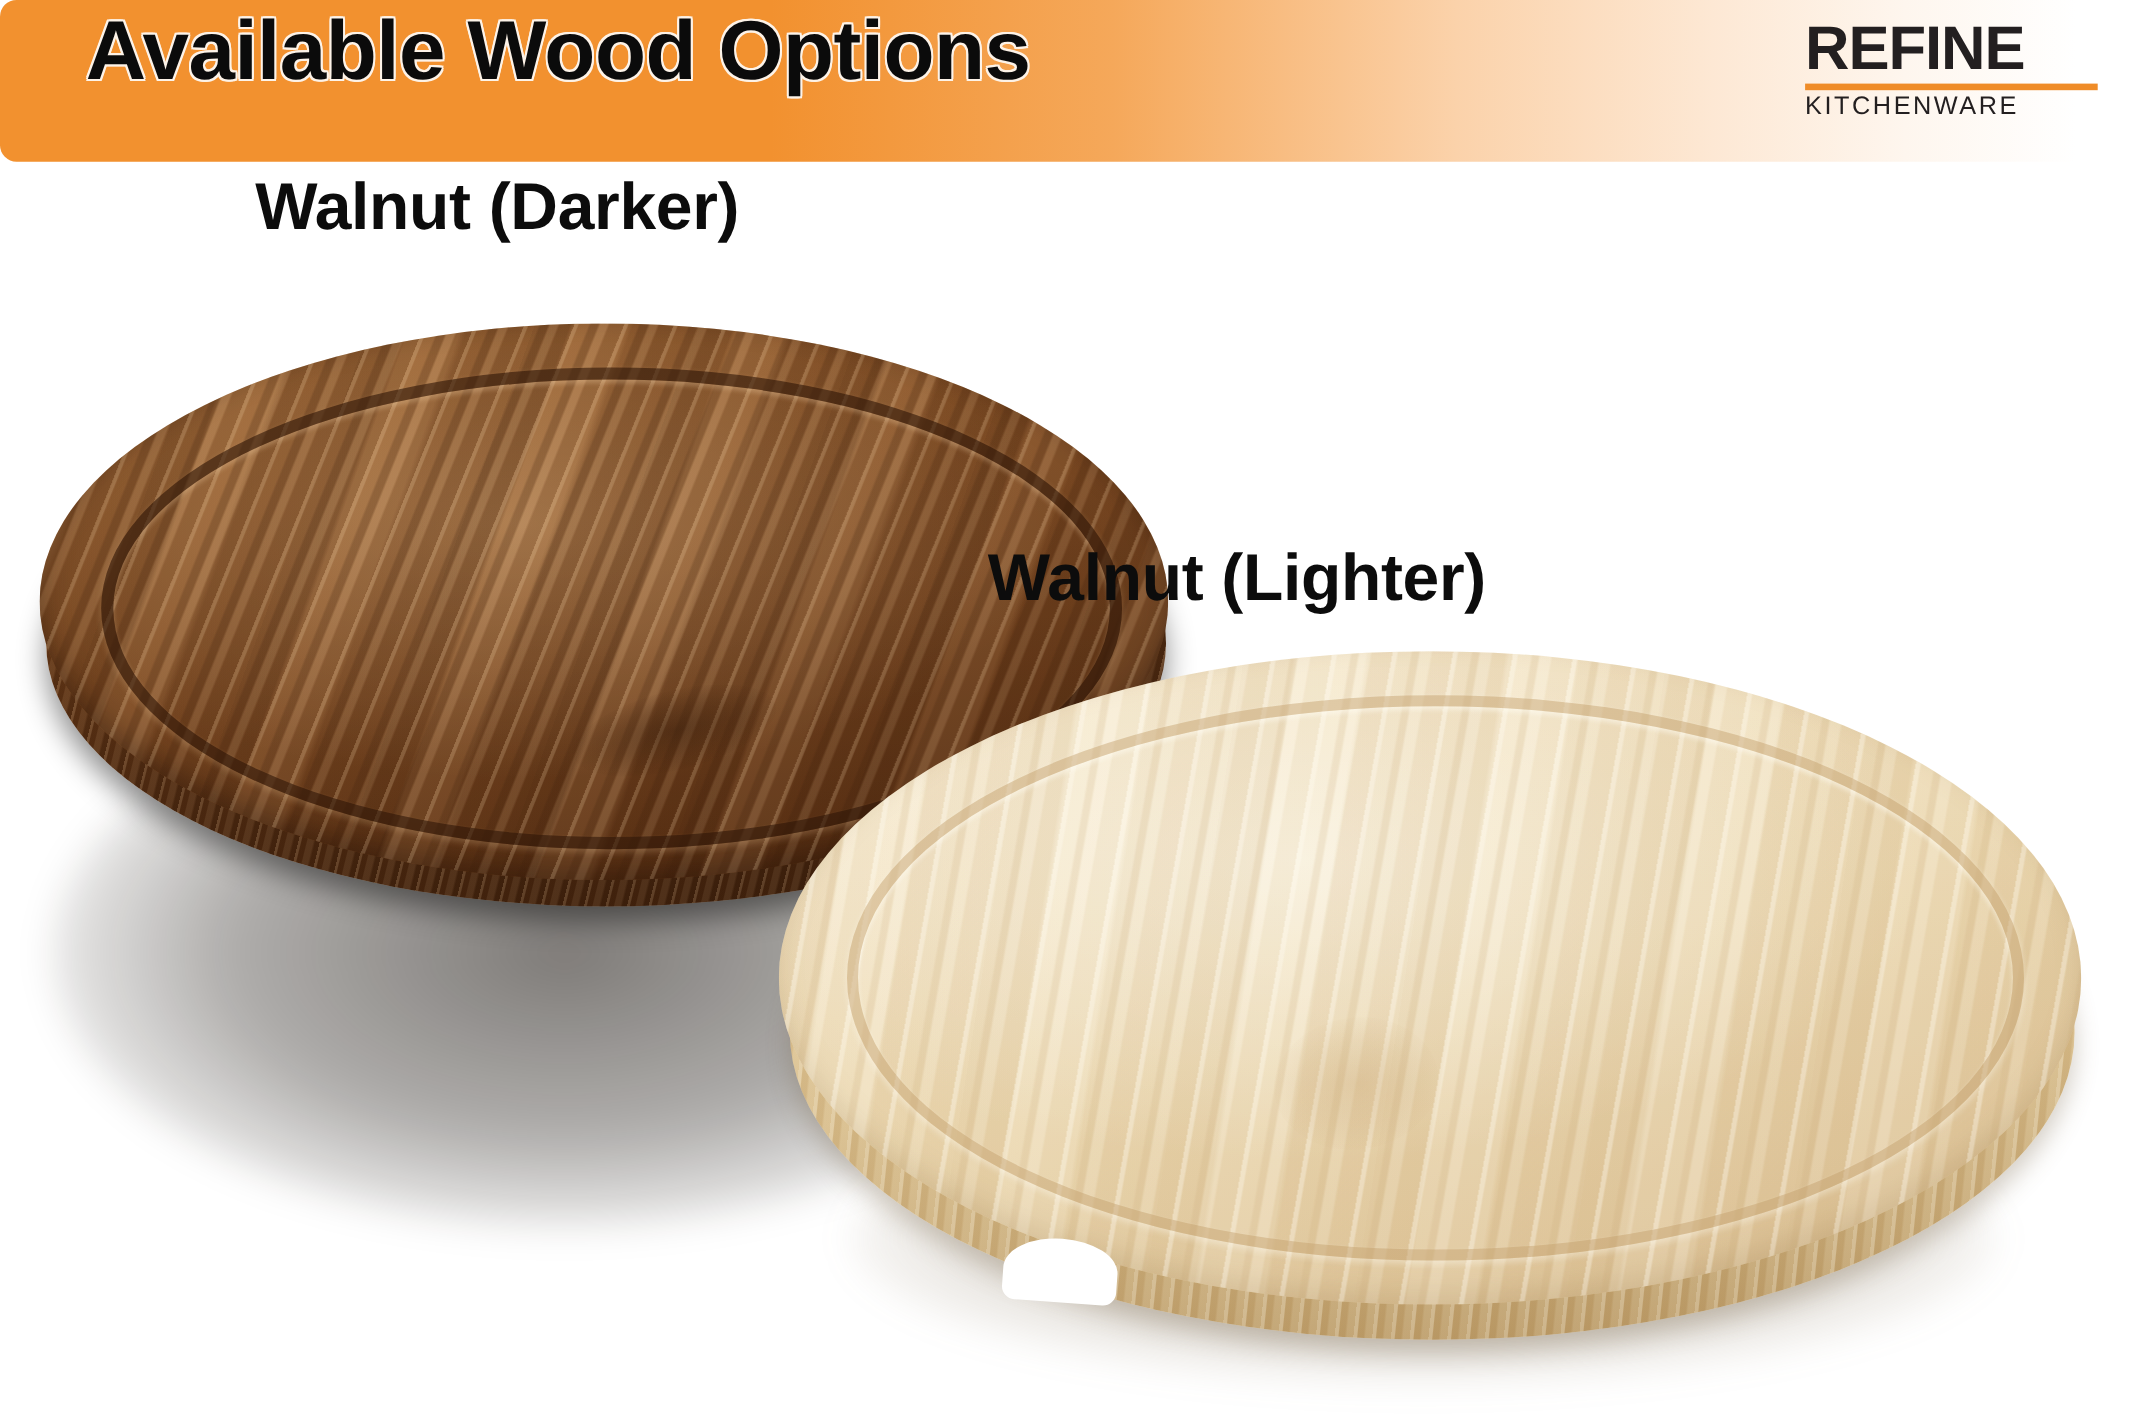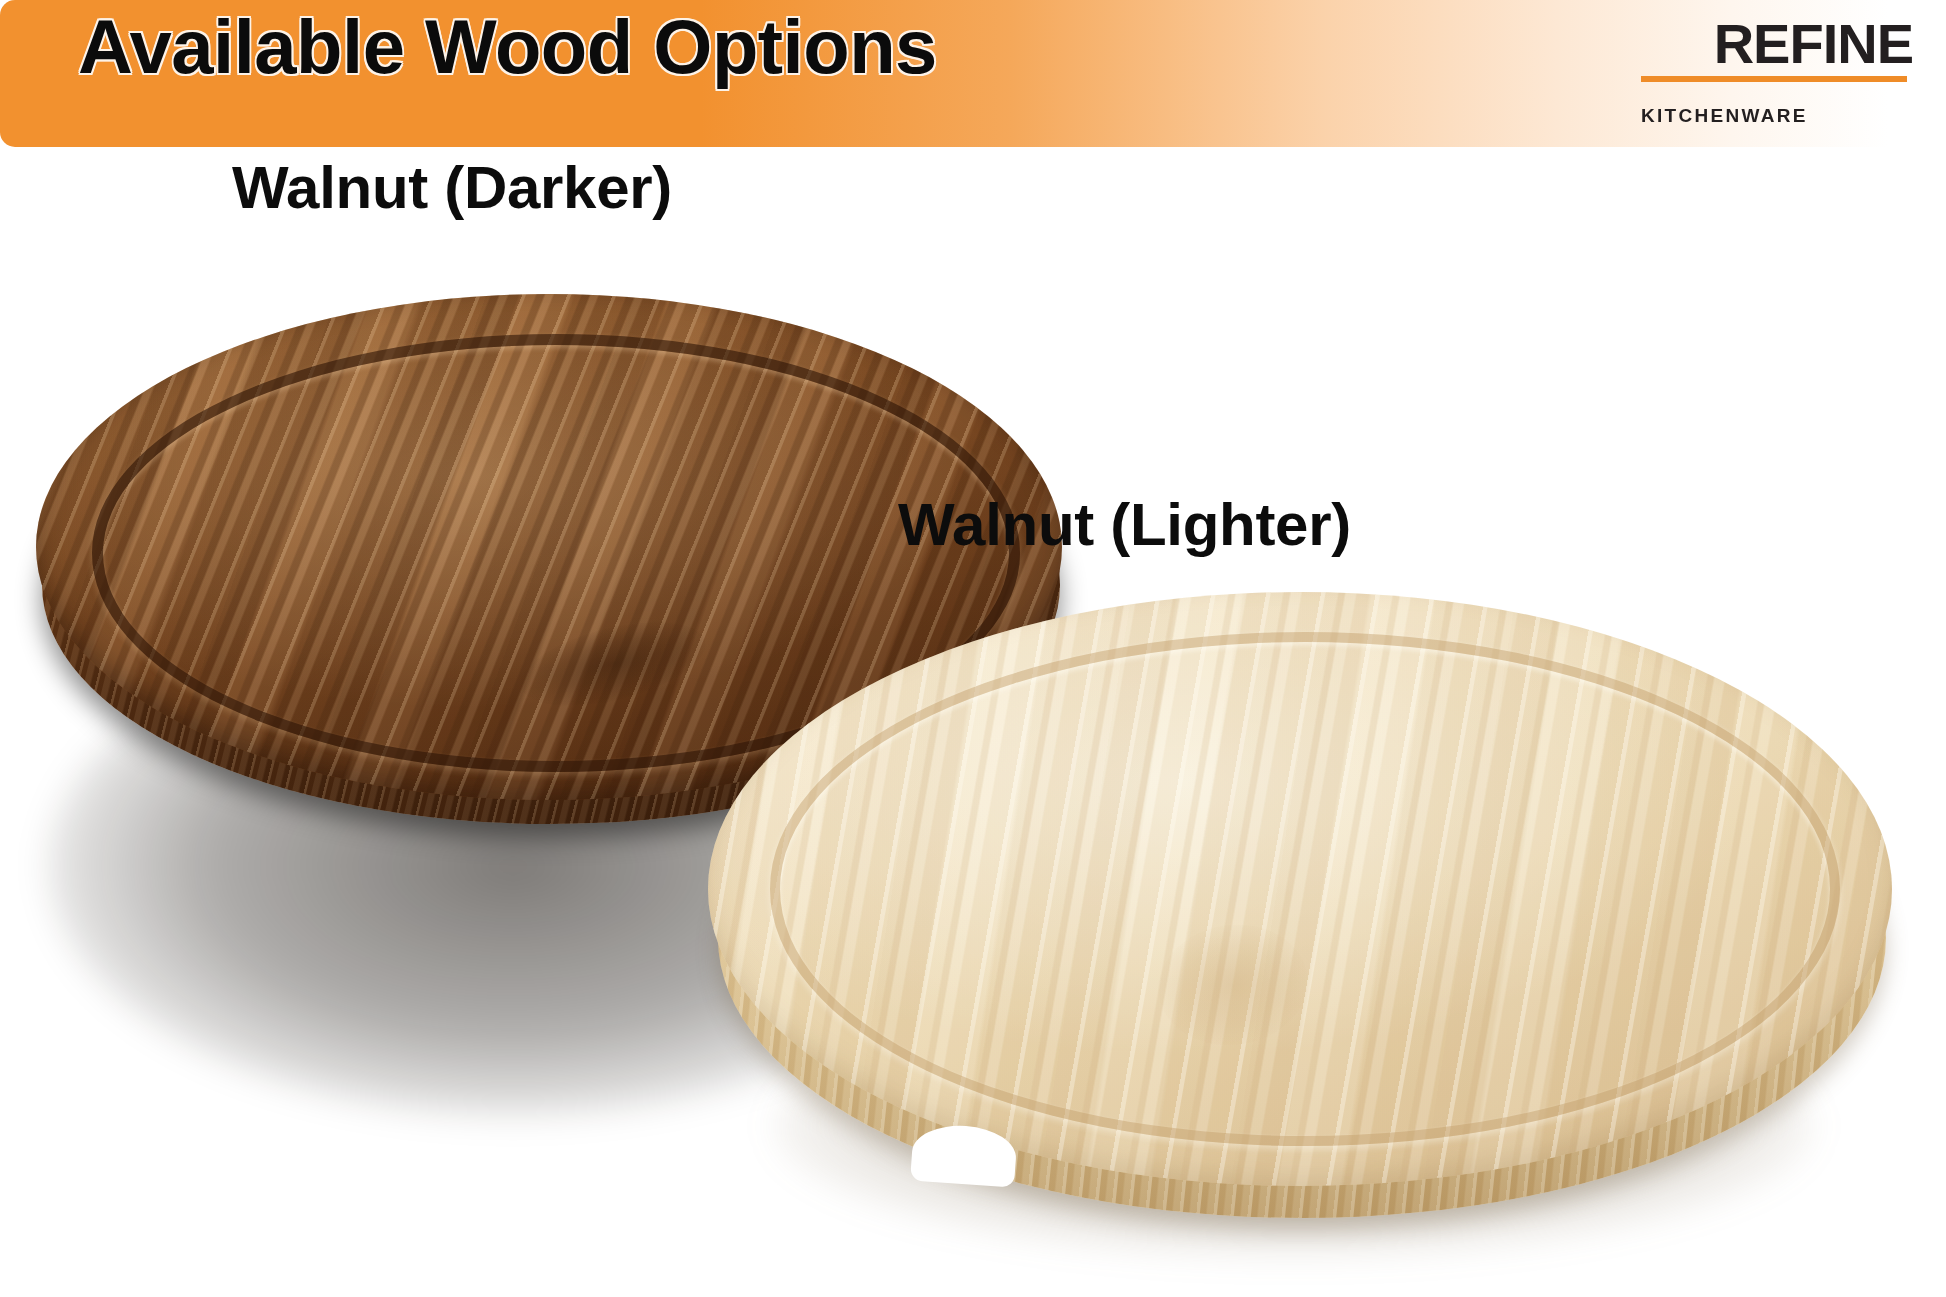--- a/index.html
+++ b/index.html
@@ -37,29 +37,29 @@
        1.8px 0px 0 #fdf3e8;
   }
 
   
   .logo{
     position:absolute;left:1641px;top:17px;width:272px;
   }
   .logo-word{
     font-size:56px;font-weight:bold;color:#231f20;
     letter-spacing:-1px;line-height:0.98;
-    text-align:right;
+    text-align:left;
     white-space:nowrap;
   }
   .logo-rule{
     width:266px;height:6px;background:#EF8C28;margin-top:4px;
   }
   .logo-sub{
-    margin-top:24px;
-    font-size:19px;color:#231f20;font-weight:bold;
+    margin-top:3px;
+    font-size:23px;color:#231f20;font-weight:normal;
     letter-spacing:2.3px;line-height:1;
     white-space:nowrap;
   }
 
   
   .wood-label{
     position:absolute;
     font-size:60px;font-weight:bold;color:#0c0c0c;
     letter-spacing:-0.3px;white-space:nowrap;line-height:1;
   }

